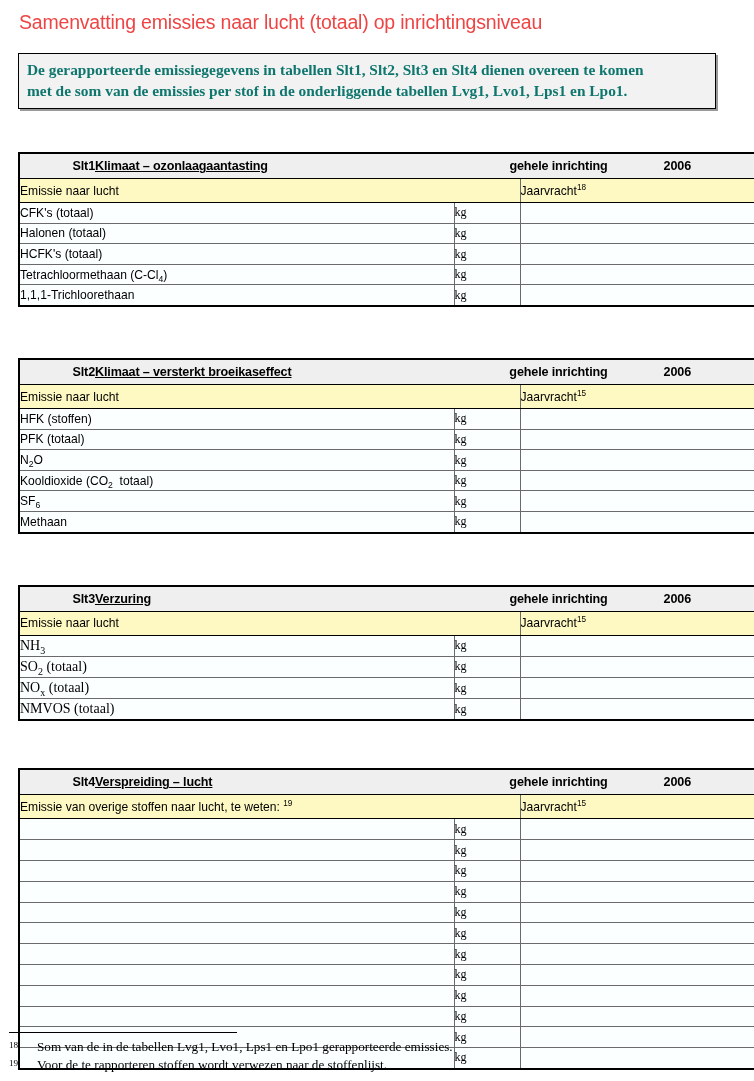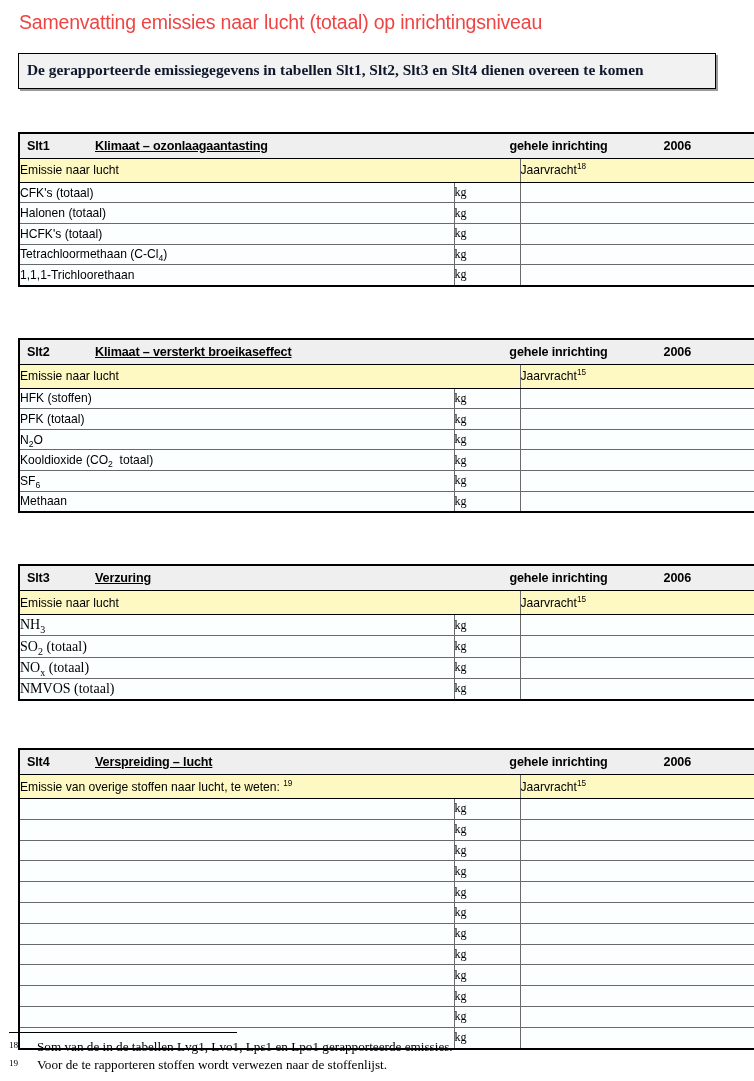--- a/index.html
+++ b/index.html
@@ -42,21 +42,21 @@
     box-sizing: border-box;
     background: #f2f2f2;
     border: 1px solid #000;
     box-shadow: 2px 2px 0 0 #9a9a9a;
     padding: 6px 8px 7px 8px;
     font-family: "Liberation Serif", serif;
     font-size: 15.4px;
     font-weight: bold;
     line-height: 1.32;
     text-align: justify;
-    color: #0f172a;
+    color: #0f766e;
   }
   .note-box .line2 { display: block; }
 
   
   .tbl {
     width: 737px;
     margin-left: 9px;
     border-collapse: collapse;
     table-layout: fixed;
     border: 2.5px solid #000;
@@ -78,21 +78,21 @@
     font-size: 12.6px;
     font-weight: bold;
     letter-spacing: -0.15px;
   }
   .title-flow {
     display: flex;
     align-items: center;
     height: 24px;
     padding: 0 6px 0 7px;
   }
-  .t-code { width: 68px; flex: 0 0 68px; }
+  .t-code { width: 68px; flex: 0 0 68px; text-align: right; }
   .t-name { flex: 1 1 auto; text-decoration: underline; }
   .t-scope { flex: 0 0 auto; padding-right: 56px; }
   .t-year  { flex: 0 0 auto; padding-right: 58px; }
 
   
   .tr-sub td {
     background: #fef9c3;
     height: 23px;
     font-size: 12.1px;
     border-bottom: 1.5px solid #000;
@@ -168,20 +168,21 @@
 </style>
 </head>
 <body>
 
 <div class="page">
 
   <h1 class="page-title">Samenvatting emissies naar lucht (totaal) op inrichtingsniveau</h1>
 
   <div class="note-box">
     <span>De gerapporteerde emissiegegevens in tabellen Slt1, Slt2, Slt3 en Slt4 dienen overeen te komen</span>
+    <span class="line2">met de som van de emissies per stof in de onderliggende tabellen Lvg1, Lvo1, Lps1 en Lpo1.</span>
   </div>
 
   <div class="gap-1"></div>
 
   <div id="tables-host">
       <table class="tbl tbl-slt1">
         <colgroup>
           <col style="width:435px">
           <col style="width:66px">
           <col style="width:236px">

